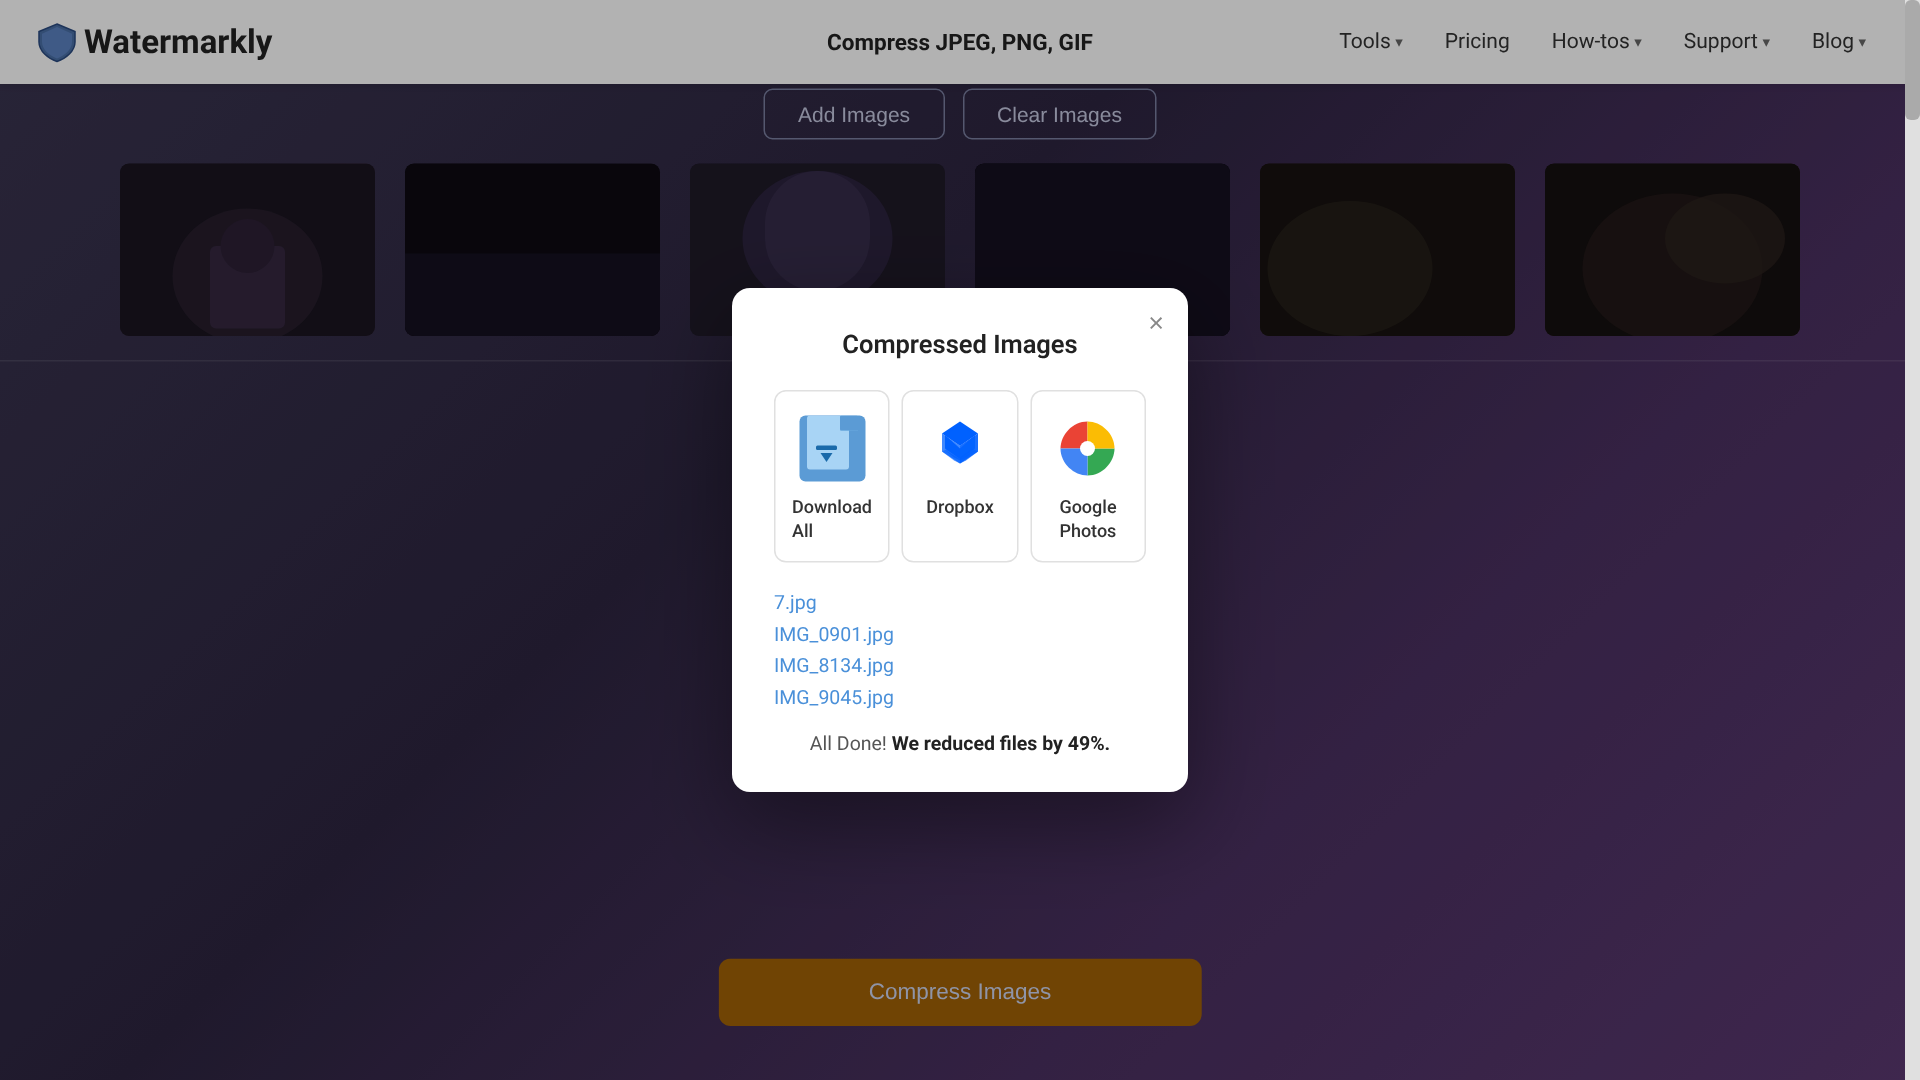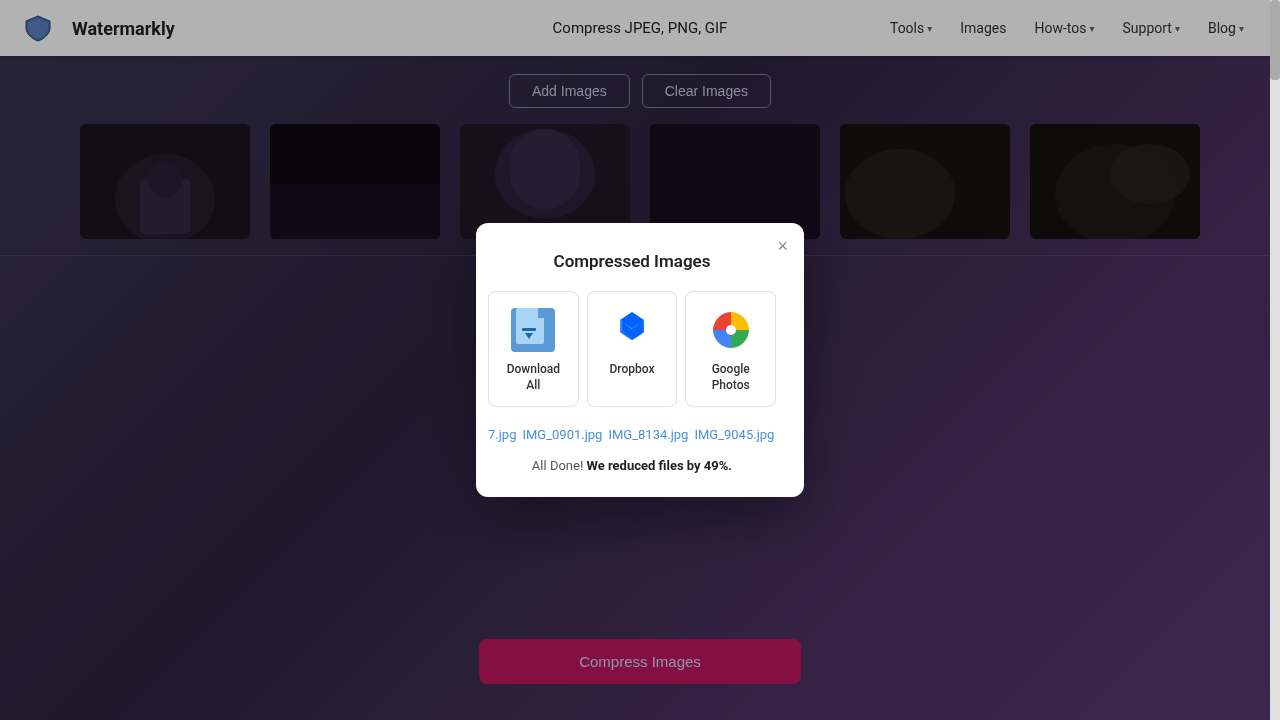--- a/index.html
+++ b/index.html
@@ -18,32 +18,32 @@
       display: flex;
       align-items: center;
       padding: 0 24px;
       position: relative;
       z-index: 10;
       box-shadow: 0 1px 4px rgba(0,0,0,0.1);
     }
     .navbar-logo {
       display: flex;
       align-items: center;
-      gap: 20px;
+      gap: 4px;
       font-weight: 700;
-      font-size: 18px;
+      font-size: 22px;
       color: #222;
       margin-right: auto;
     }
     .logo-icon {
       width: 28px;
       height: 28px;
     }
     .navbar-center {
-      font-weight: 400;
+      font-weight: 700;
       font-size: 15px;
       color: #222;
       position: absolute;
       left: 50%;
       transform: translateX(-50%);
     }
     .navbar-links {
       display: flex;
       align-items: flex-end;
       gap: 4px;
@@ -78,21 +78,21 @@
       height: 80px;
       background: #aaa;
       border-radius: 4px;
     }
 
     
     .top-buttons {
       display: flex;
       justify-content: center;
       gap: 12px;
-      padding: 18px 0 16px 0;
+      padding: 3px 0 16px 0;
       position: relative;
       z-index: 5;
     }
     .btn-outline {
       background: transparent;
       border: 1.5px solid #7a7fa0;
       color: #c5c8e0;
       padding: 8px 22px;
       border-radius: 6px;
       font-size: 14px;
@@ -136,22 +136,22 @@
       inset: 0;
       background: rgba(0,0,0,0.3);
       display: flex;
       align-items: center;
       justify-content: center;
       z-index: 50;
     }
     .modal {
       background: #fff;
       border-radius: 12px;
-      width: 328px;
-      padding: 28px 28px 24px 12px;
+      width: 304px;
+      padding: 28px 28px 24px 28px;
       position: relative;
       box-shadow: 0 20px 60px rgba(0,0,0,0.4);
     }
     .modal-title {
       text-align: center;
       font-size: 17px;
       font-weight: 600;
       color: #222;
       margin-bottom: 20px;
     }
@@ -181,21 +181,21 @@
       display: flex;
       flex-direction: column;
       align-items: center;
       gap: 10px;
       cursor: pointer;
       transition: border-color 0.2s;
     }
     .action-card-label {
       font-size: 12px;
       color: #333;
-      text-align: center;
+      text-align: left;
       font-weight: 500;
       line-height: 1.3;
     }
 
     
     .dl-icon {
       width: 44px;
       height: 44px;
       background: #5b9bd5;
       border-radius: 4px;
@@ -218,20 +218,21 @@
       width: 44px;
       height: 44px;
       display: flex;
       align-items: center;
       justify-content: center;
     }
 
     
     .file-links {
       display: flex;
+      flex-direction: column;
       gap: 6px;
       margin-bottom: 16px;
     }
     .file-link {
       color: #4a90d9;
       font-size: 13px;
       text-decoration: none;
       cursor: pointer;
       display: block;
     }
@@ -249,21 +250,21 @@
 
     
     .compress-btn-wrap {
       position: fixed;
       bottom: 36px;
       left: 50%;
       transform: translateX(-50%);
       z-index: 5;
     }
     .compress-btn {
-      background: #be185d;
+      background: #a16207;
       color: #cdd5f0;
       border: none;
       padding: 14px 100px;
       border-radius: 8px;
       font-size: 15px;
       cursor: pointer;
       font-weight: 500;
     }
   </style>
 </head>
@@ -284,21 +285,21 @@
   </div>
 
   <div class="navbar-center">Compress JPEG, PNG, GIF</div>
 
   <div class="navbar-links">
     <div class="nav-link">
       <span>Tools</span>
       <span class="nav-chevron">▾</span>
     </div>
     <div class="nav-link">
-      <span>Images</span>
+      <span>Pricing</span>
     </div>
     <div class="nav-link">
       <span>How-tos</span>
       <span class="nav-chevron">▾</span>
     </div>
     <div class="nav-link">
       <span>Support</span>
       <span class="nav-chevron">▾</span>
     </div>
     <div class="nav-link">

